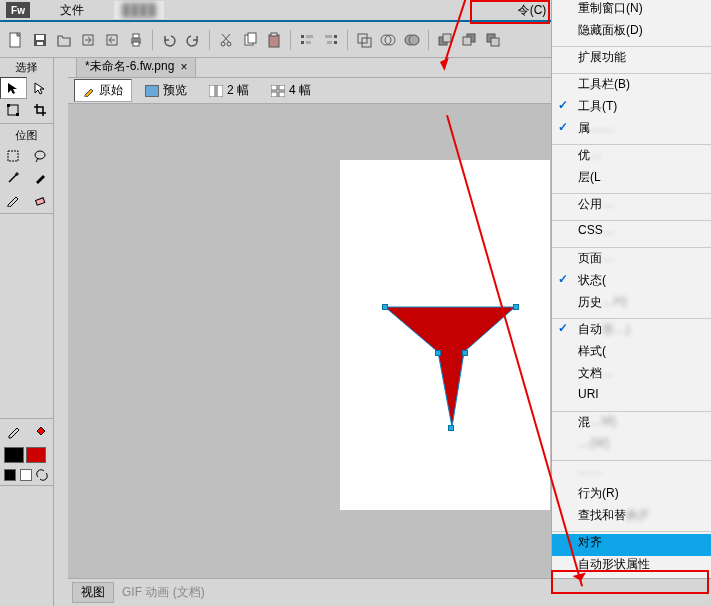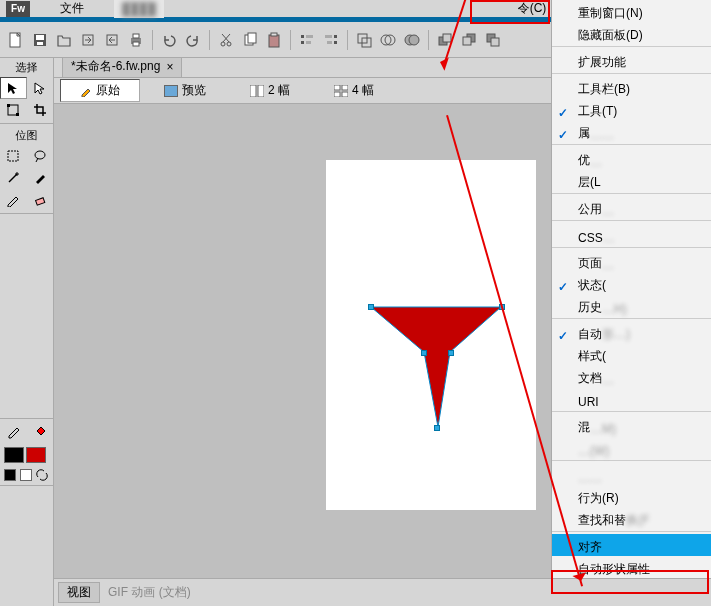--- a/index.html
+++ b/index.html
@@ -1,67 +1,67 @@
 <!DOCTYPE html>
 <html><head>
 <meta charset="utf-8">
 <style>
 * { margin: 0; padding: 0; box-sizing: border-box; font-family: "Microsoft YaHei", Arial, sans-serif; font-size: 12px; }
 body { background: #d6d6d6; overflow: hidden; }
 
 
-.menubar { background: #d6d6d6; height: 22px; display: flex; align-items: center; padding-left: 6px; border-bottom: 5px solid #0369a1; }
+.menubar { background: #d6d6d6; height: 22px; display: flex; align-items: center; padding-left: 6px; border-bottom: 2px solid #0369a1; }
 .menubar .logo { width: 24px; height: 16px; background: #4a4a4a; color: #fff; font-weight: bold; display: flex; align-items: center; justify-content: center; font-size: 10px; }
 .menubar .menu-item { padding: 2px 8px; cursor: default; margin-left: 22px; }
 .menubar .menu-item.blurred { background: #e6e6e6; color: transparent; text-shadow: 0 0 5px #888; }
 .menubar .menu-item.highlighted { background: #bbb; border: 1px solid #999; }
 .menubar .spacer { flex: 1; }
 
 
 .toolbar { background: #d6d6d6; height: 36px; display: flex; align-items: center; padding: 0 4px; gap: 0; border-bottom: 1px solid #aaa; }
 .toolbar .tb-btn { width: 24px; height: 24px; display: flex; align-items: center; justify-content: center; cursor: default; }
 .toolbar .sep { width: 1px; height: 20px; background: #aaa; margin: 0 4px; }
 
 
-.main { display: flex; height: calc(100vh - 58px); }
+.main { display: flex; height: calc(100vh - 58px); gap: 14px; }
 
 
 .left-panel { width: 54px; background: #d6d6d6; border-right: 1px solid #aaa; display: flex; flex-direction: column; }
 .panel-section-label { text-align: center; padding: 2px 0; font-size: 11px; }
 .tool-grid { display: grid; grid-template-columns: 1fr 1fr; }
 .tool-cell { height: 22px; display: flex; align-items: center; justify-content: center; border: 1px solid transparent; }
 .tool-cell.active { background: #fff; border: 1px inset #999; }
 .left-panel .divider { height: 1px; background: #aaa; margin: 2px 0; }
 .color-swatches { display: flex; padding: 4px; gap: 2px; }
 .color-swatch { width: 20px; height: 16px; border: 1px solid #666; }
 .bottom-swatch-row { display: flex; padding: 2px 4px; gap: 4px; align-items: center; }
 .swatch-sm { width: 12px; height: 12px; border: 1px solid #666; }
 
 
 .workspace { flex: 1; display: flex; flex-direction: column; background: #701a75; overflow: hidden; position: relative; text-align: center; }
 .doc-tabs { background: #d6d6d6; height: 20px; display: flex; align-items: flex-end; padding-left: 8px; border-bottom: 1px solid #aaa; }
 .doc-tab { background: #c8c8c8; padding: 2px 8px; border: 1px solid #aaa; border-bottom: none; display: flex; align-items: center; gap: 6px; }
 .doc-tab .close { cursor: default; }
 .view-options { background: #d6d6d6; height: 26px; display: flex; align-items: center; padding: 0 6px; gap: 4px; border-bottom: 1px solid #aaa; }
-.view-chip { background: #fff; border: 1px inset #aaa; padding: 2px 19px; display: flex; align-items: center; gap: 4px; }
+.view-chip { background: #fff; border: 1px inset #aaa; padding: 2px 8px; display: flex; align-items: center; gap: 4px; }
 .view-chip.inactive { background: transparent; border: 1px solid transparent; }
 .chip-icon { width: 14px; height: 12px; background: #6aa8d8; border: 1px solid #666; }
 
 .canvas-area { flex: 1; position: relative; background: #bfbfbf; }
 .canvas { position: absolute; left: 272px; top: 56px; width: 210px; height: 350px; background: #fff; }
 .red-shape { position: absolute; left: 40px; top: 142px; }
 .handle { position: absolute; width: 6px; height: 6px; background: #2aa8e0; border: 1px solid #0076a8; }
 
 .footer { background: #d6d6d6; height: 28px; display: flex; align-items: center; padding-left: 4px; border-top: 1px solid #aaa; }
 .footer .view-label { background: #c8c8c8; border: 1px solid #aaa; padding: 1px 8px; }
 .footer .anim-label { padding-left: 8px; color: #888; }
 
 
 .window-menu { position: absolute; right: 0; top: 0; width: 160px; background: #f2f2f2; border-left: 1px solid #aaa; border-bottom: 1px solid #aaa; z-index: 10; }
-.window-menu .menu-row { height: 22px; display: flex; align-items: flex-end; padding-left: 26px; position: relative; cursor: default; }
+.window-menu .menu-row { height: 22px; display: flex; align-items: flex-start; padding-left: 26px; position: relative; cursor: default; }
 .window-menu .menu-row.hover-on { background: #0ea5e9; }
 .window-menu .menu-row .check { position: absolute; left: 6px; color: #0066cc; font-weight: bold; }
 .window-menu .menu-sep { height: 1px; background: #ccc; margin: 2px 0; }
 .window-menu .blur-tail { color: transparent; text-shadow: 0 0 4px #999; }
 
 
 .red-box { position: absolute; border: 2px solid #e60000; pointer-events: none; z-index: 20; }
 .red-line { position: absolute; background: #e60000; height: 2px; transform-origin: 0 0; z-index: 19; pointer-events: none; }
 .red-arrowhead { position: absolute; width: 0; height: 0; border: 7px solid transparent; z-index: 19; pointer-events: none; }
 

